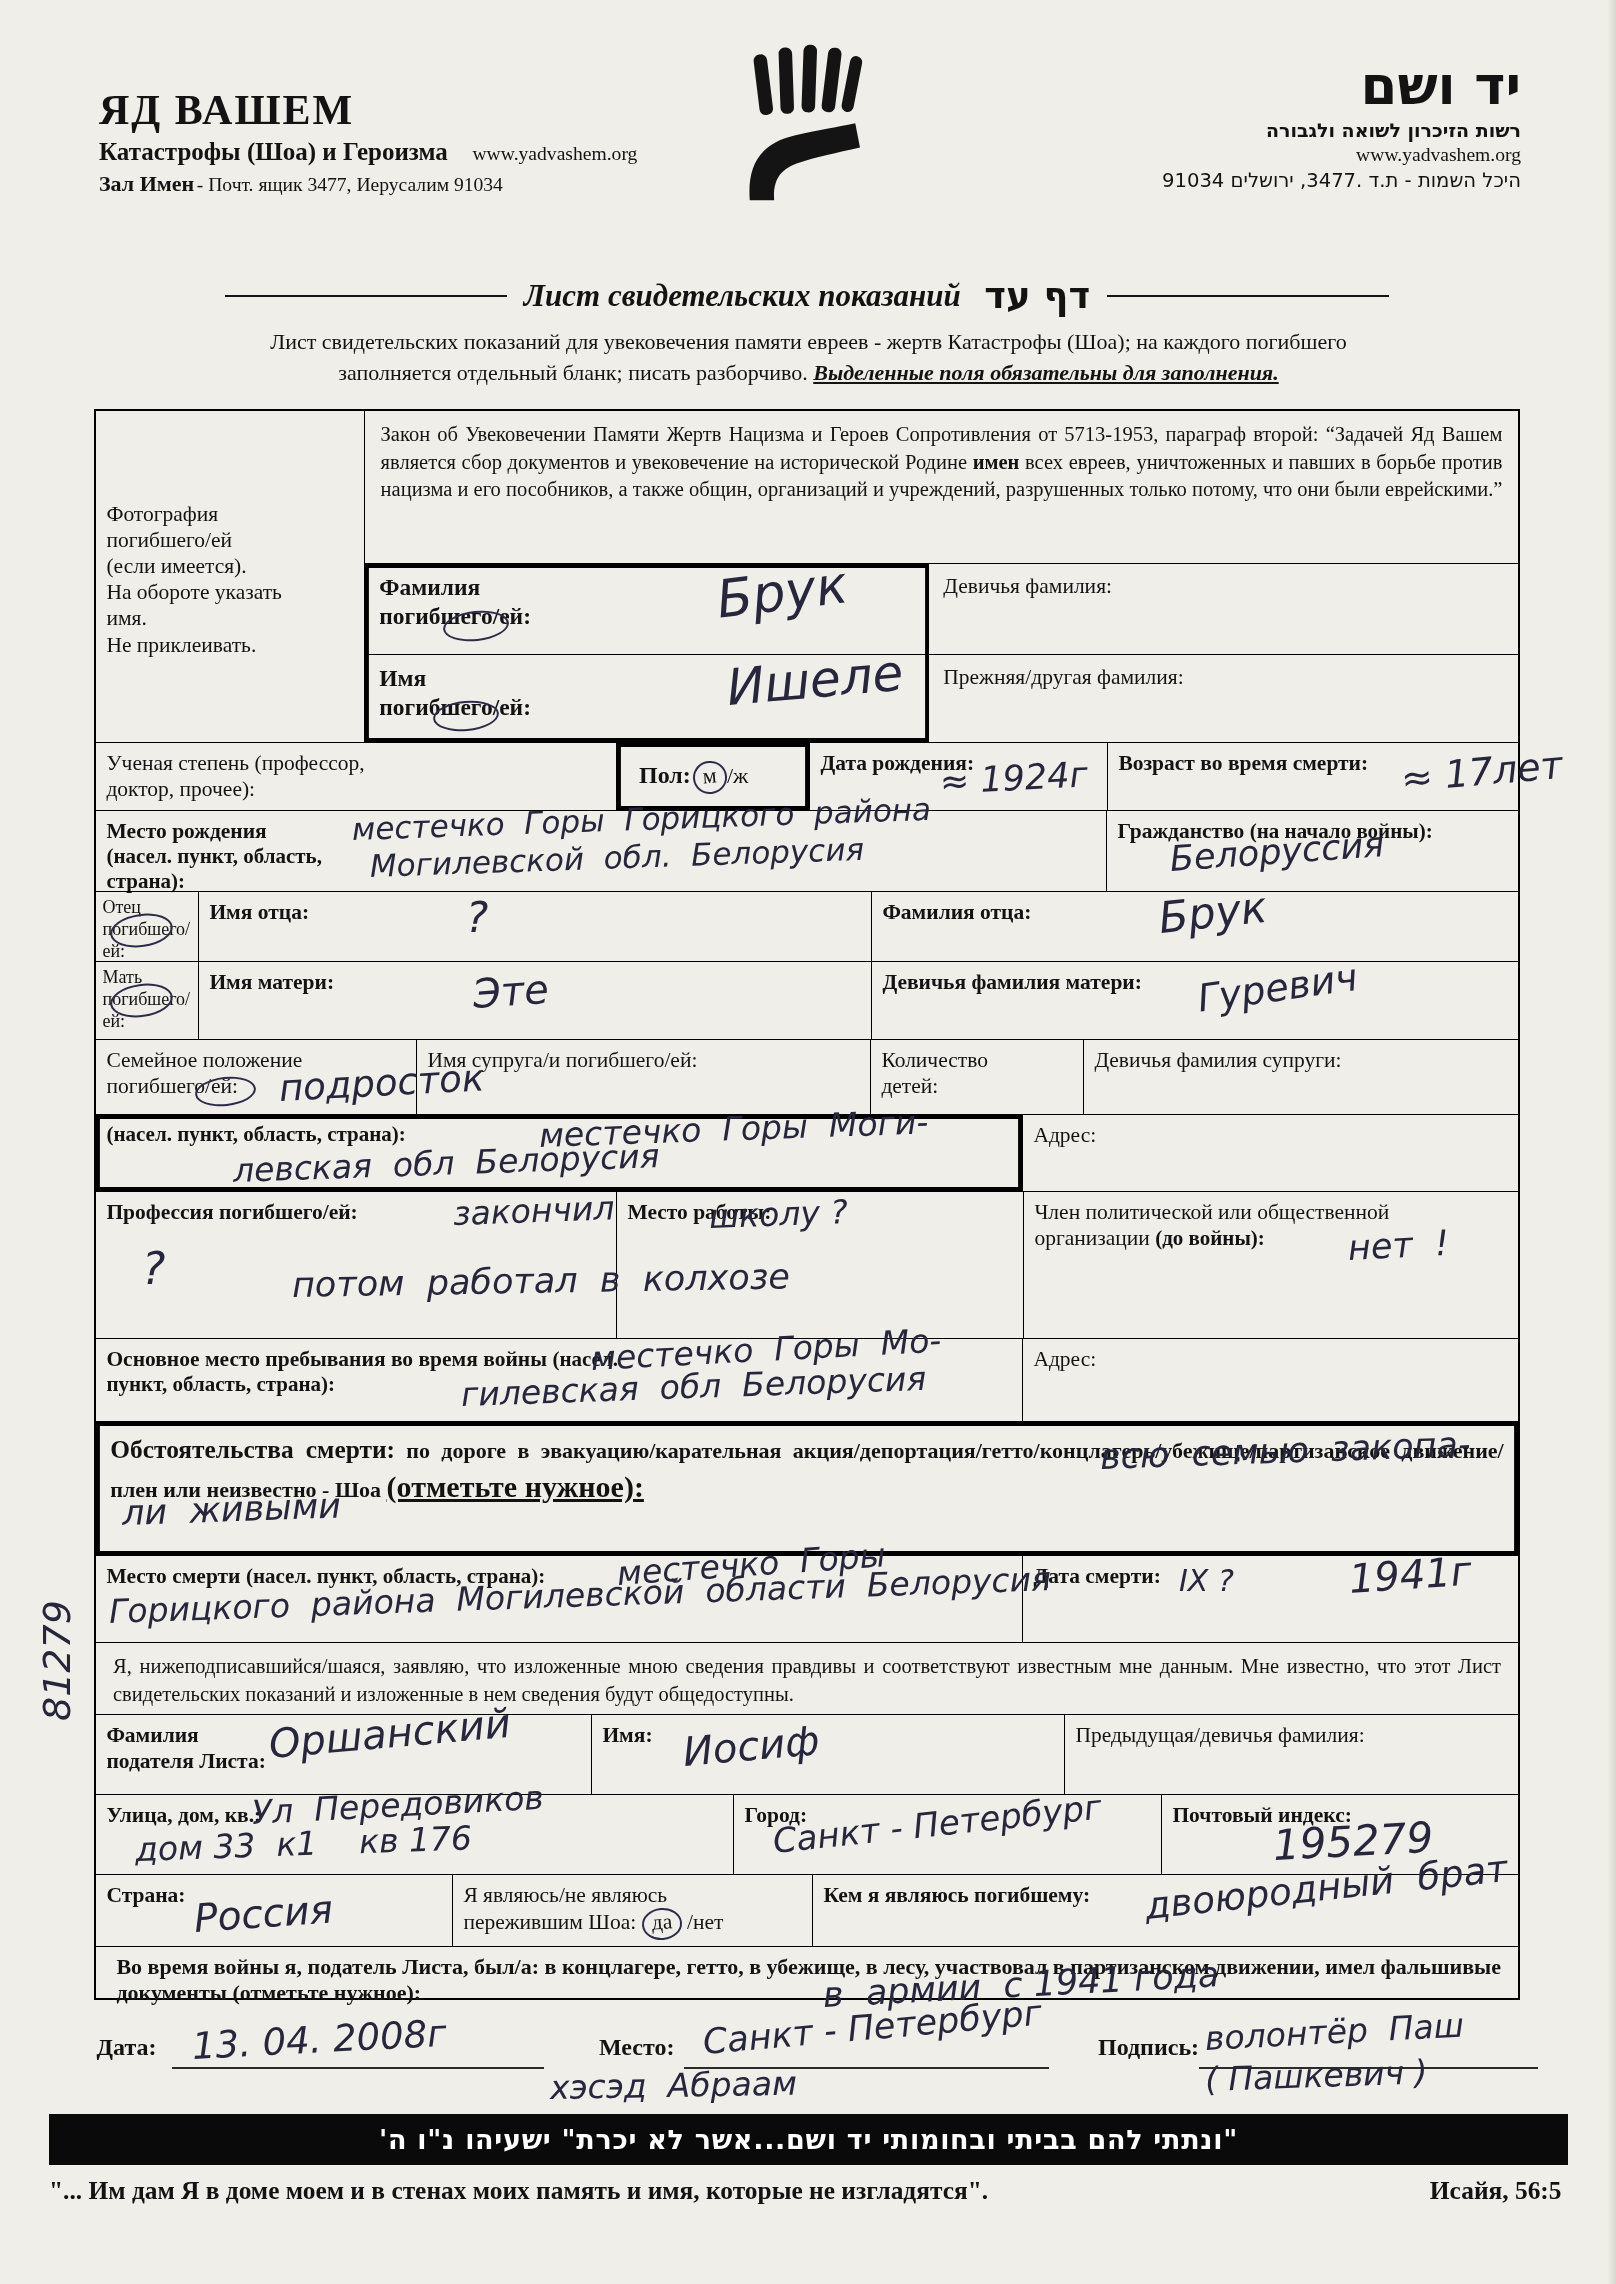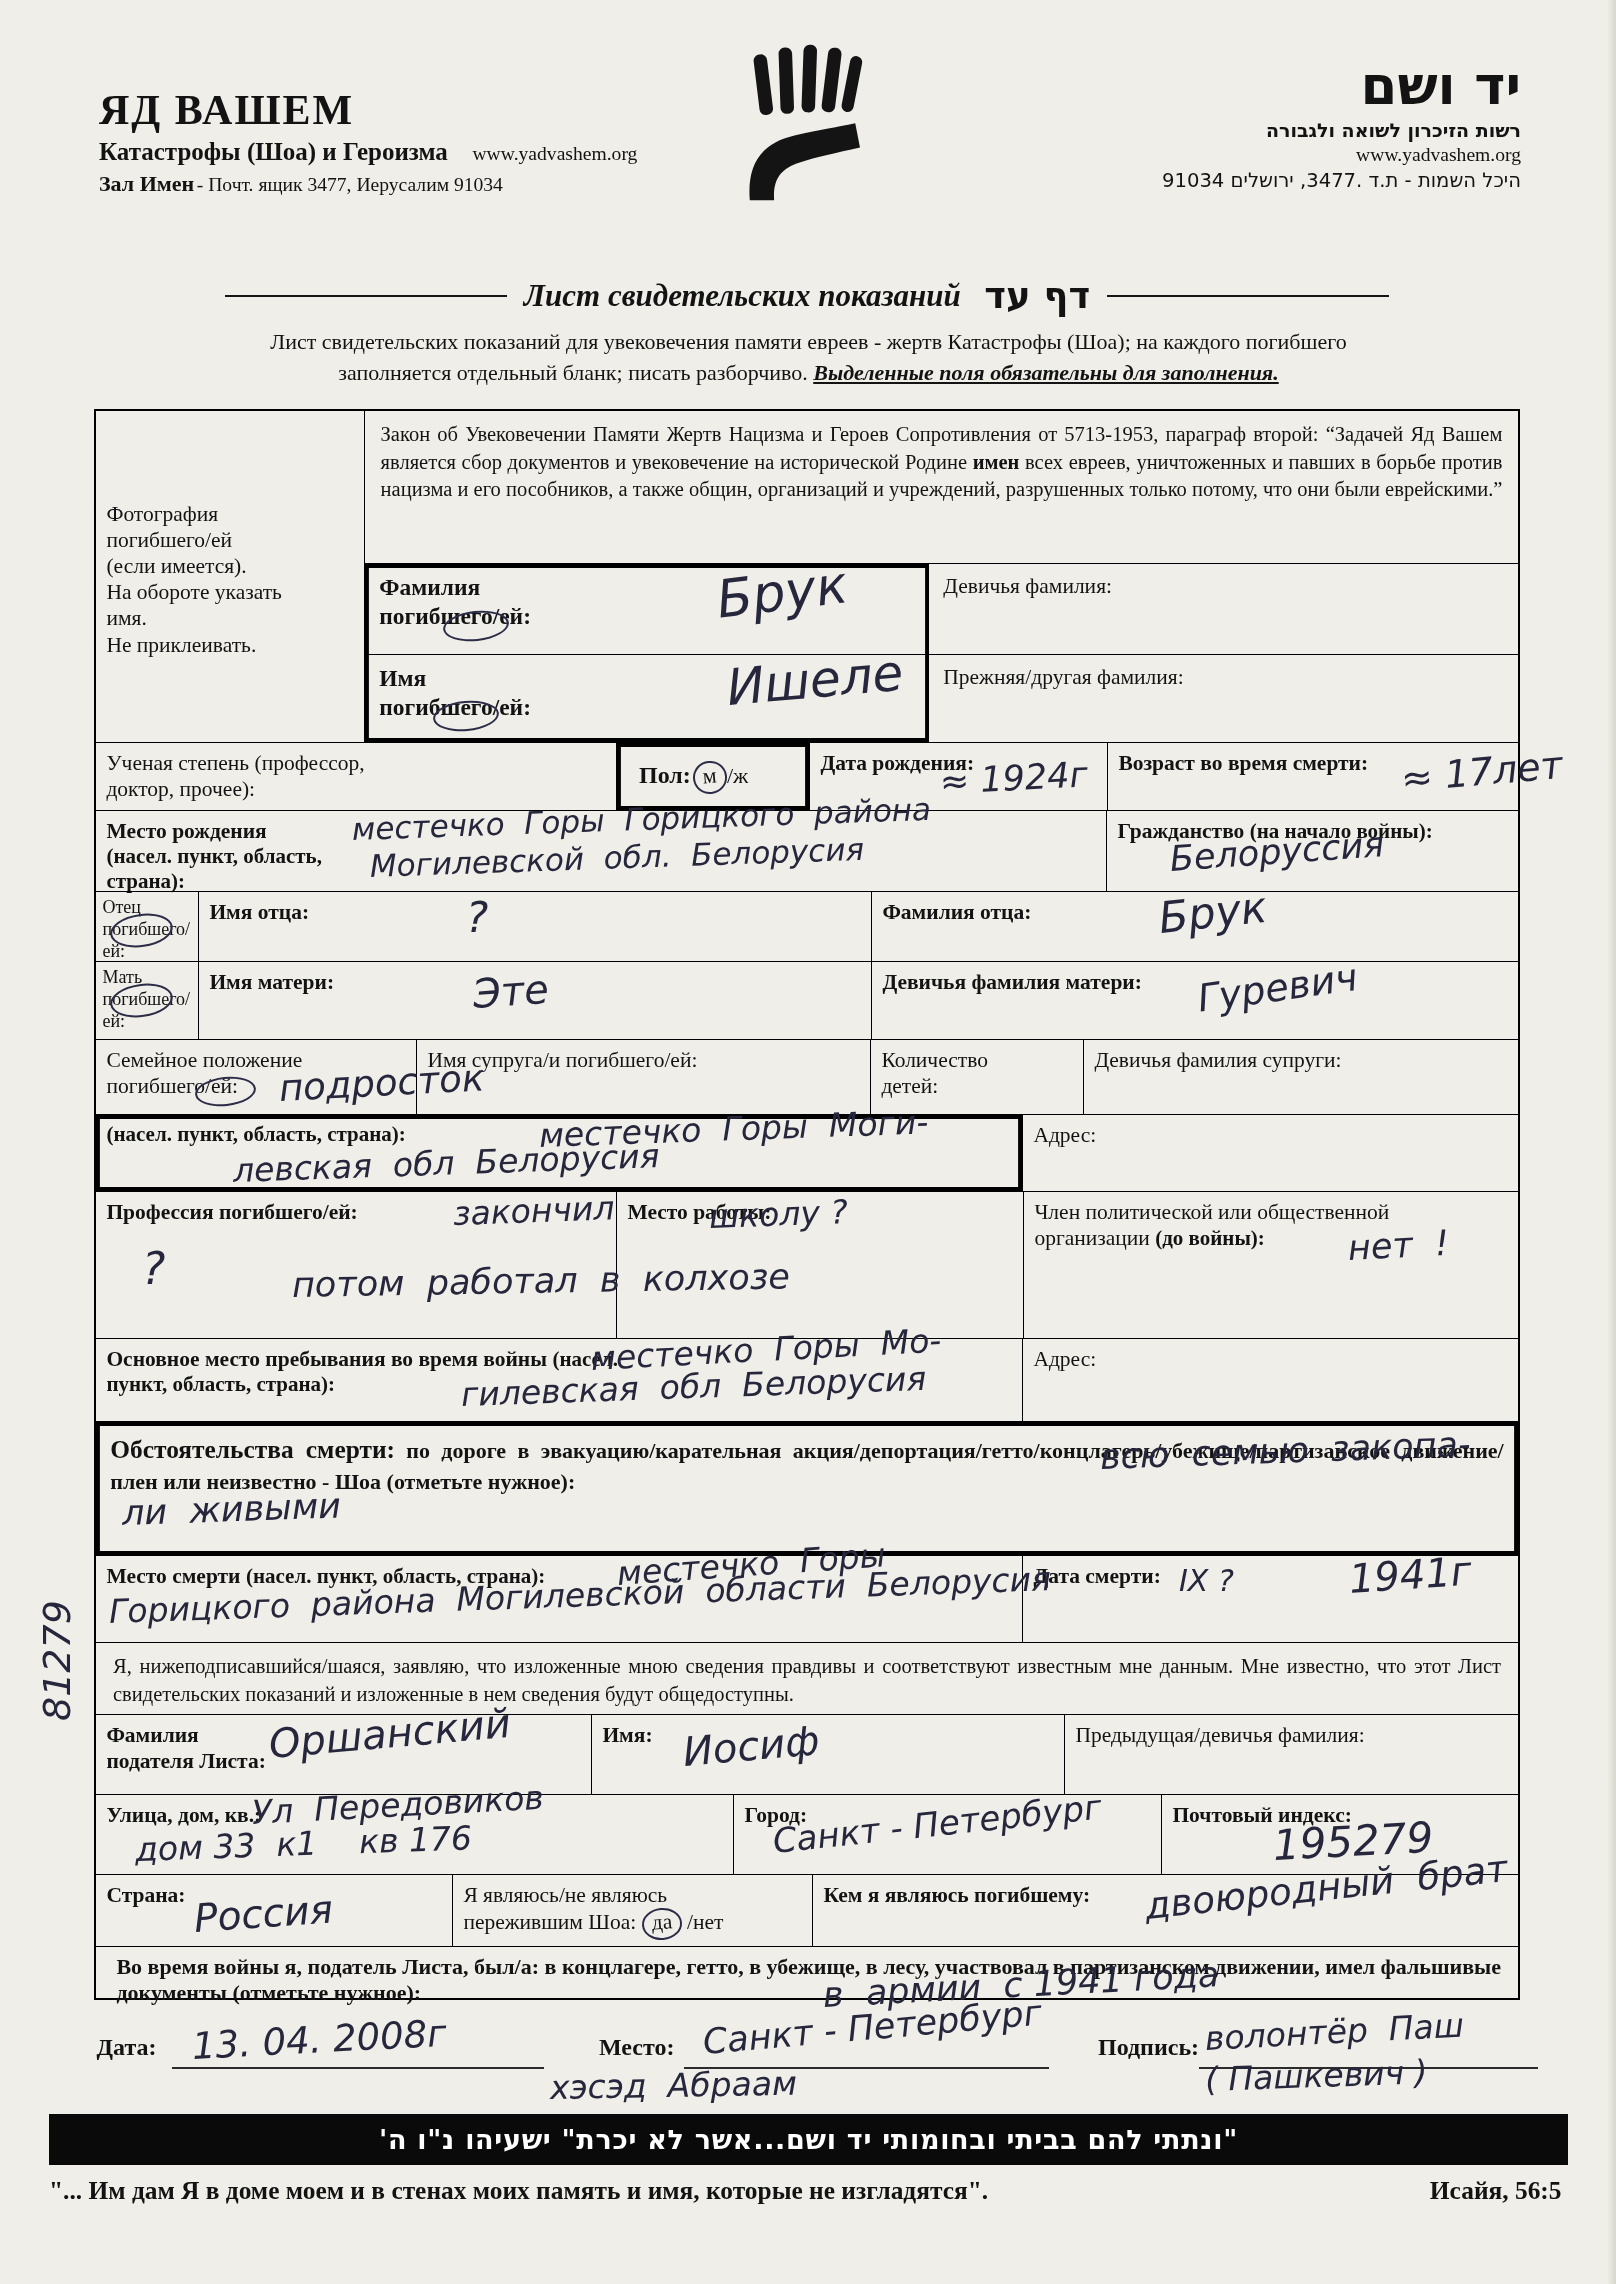--- a/index.html
+++ b/index.html
@@ -249,21 +249,21 @@
         <span class="hw" style="left:365px;top:39px;font-size:33px;transform:rotate(-2deg);">гилевская  обл  Белорусия</span>
       </div>
       <div class="cell" style="flex:1;">
         <span class="lbl">Адрес:</span>
       </div>
     </div>
 
     <div class="row" style="height:134px;">
       <div class="cell first boldbox" style="flex:1;padding:10.4px 14.3px;">
         <p class="just" style="line-height:1.35;">
-          <span class="b" style="font-size:25.4px;">Обстоятельства смерти:</span><span class="b" style="font-size:22px;"> по дороге в эвакуацию/карательная акция/депортация/гетто/концлагерь/убежище/партизанское движение/плен или неизвестно - Шоа </span><span class="b" style="font-size:22px;">(отметьте нужное):</span>
+          <span class="b" style="font-size:25.4px;">Обстоятельства смерти:</span><span class="b" style="font-size:22px;"> по дороге в эвакуацию/карательная акция/депортация/гетто/концлагерь/убежище/партизанское движение/плен или неизвестно - Шоа </span><span class="b" style="font-size:30px;text-decoration:underline;">(отметьте нужное):</span>
         </p>
         <span class="hw" style="left:1004px;top:18px;font-size:35px;transform:rotate(-2deg);">всю  семью  закопа-</span>
         <span class="hw" style="left:26px;top:74px;font-size:35px;transform:rotate(-2deg);">ли  живыми</span>
       </div>
     </div>
 
     <div class="row" style="height:87px;">
       <div class="cell first" style="width:926px;">
         <span class="lbl b">Место смерти </span><span class="sub">(насел. пункт, область, страна):</span>
         <span class="hw" style="left:521px;top:1.3px;font-size:33px;transform:rotate(-4deg);">местечко  Горы</span>

